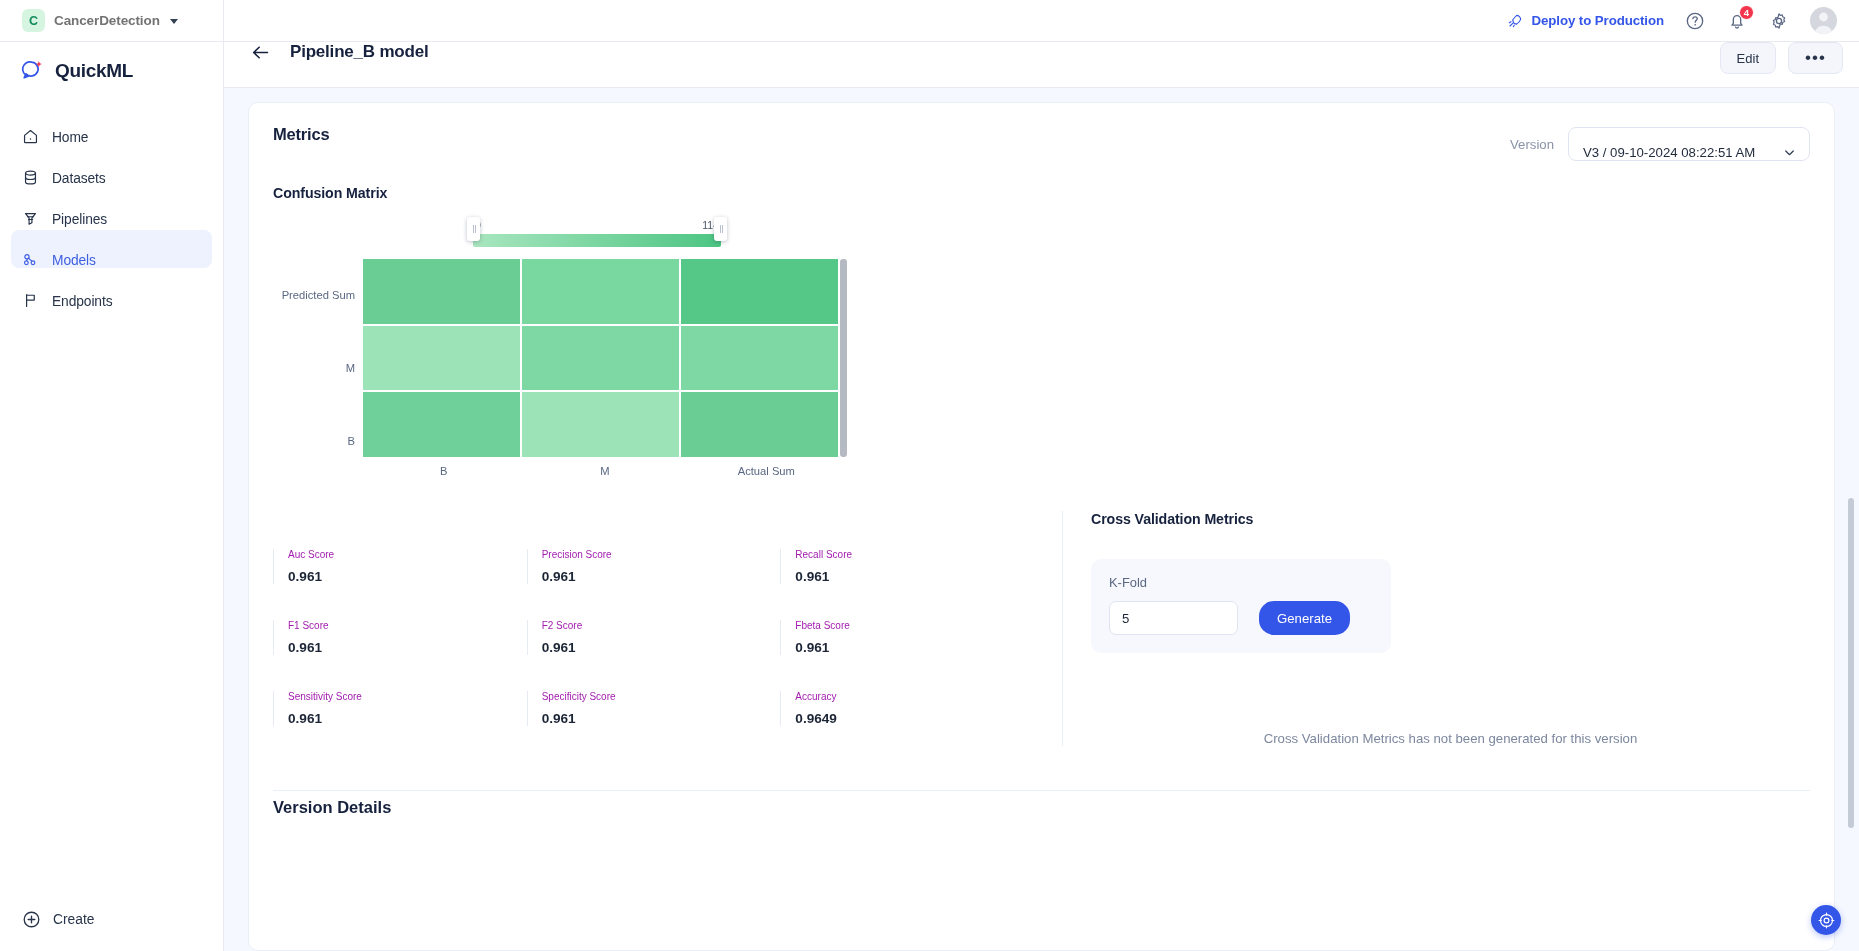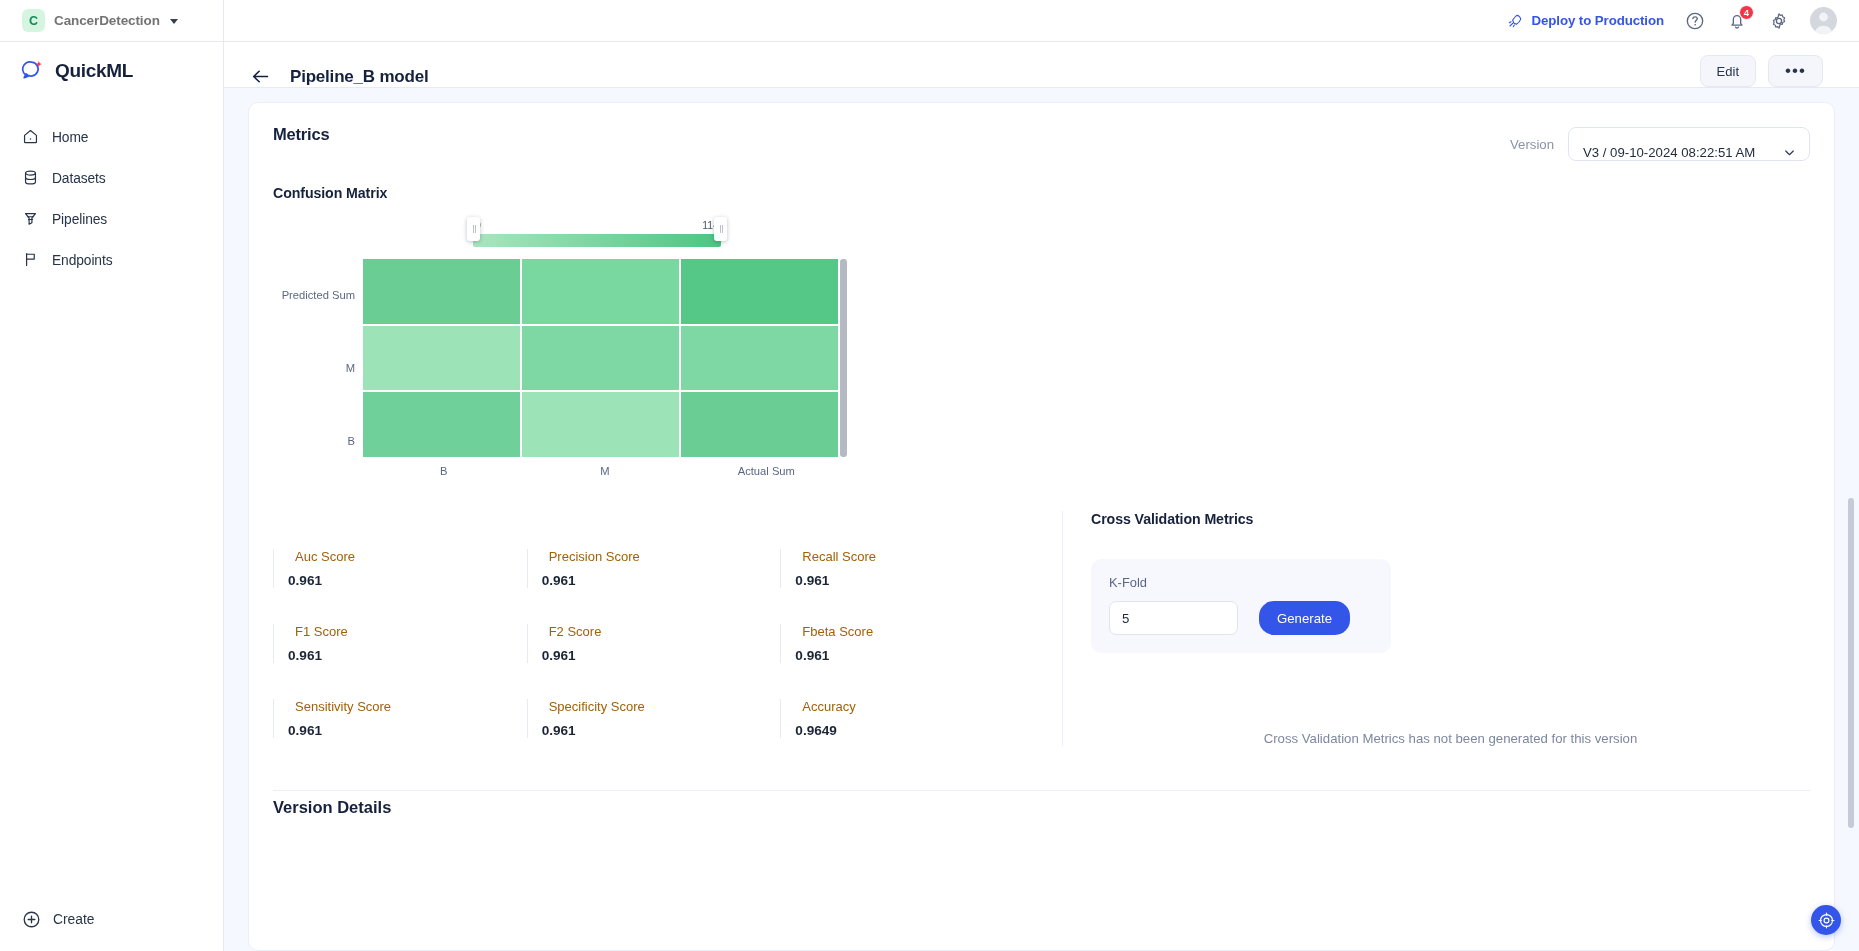--- a/index.html
+++ b/index.html
@@ -103,21 +103,21 @@
   .create-row {
     margin-top: auto; display: flex; align-items: center; gap: 12px;
     padding: 0 0 22px 22px; cursor: pointer;
   }
   .create-label { font-size: 13.8px; color: #273449; }
 
   
   .main { flex: 1; display: flex; flex-direction: column; min-width: 0; background: #f5f8ff; position: relative; }
   .page-header {
     height: 46px; flex: 0 0 46px; background: #fff;
-    display: flex; align-items: flex-end; padding: 0 36px 0 26px;
+    display: flex; align-items: flex-start; padding: 0 16px 0 26px;
     border-bottom: 1px solid #e8eaf0;
   }
   .back-arrow { cursor: pointer; display: flex; align-items: center; margin-right: 19px; }
   .page-title { font-size: 17px; font-weight: 600; color: #16213e; letter-spacing: -.2px; }
   .header-actions { margin-left: auto; display: flex; align-items: center; gap: 12px; }
   .btn-light {
     height: 32px; min-width: 55px; padding: 0 16px;
     background: #f4f6fb; border: 1px solid #e4e8f2; border-radius: 8px;
     font-size: 13px; color: #273449; font-family: "Liberation Sans", sans-serif;
     cursor: pointer; display: flex; align-items: center; justify-content: center;
@@ -187,21 +187,21 @@
   .metrics-row { display: flex; margin-top: 34px; }
   .eval-col { width: 790px; flex: 0 0 790px; border-right: 1px solid #eaeef6; padding-right: 28px; }
   .cv-col { flex: 1; padding-left: 28px; }
   .metrics-grid {
     display: grid; grid-template-columns: repeat(3, 1fr);
     row-gap: 36px; column-gap: 0; margin-top: 38px;
   }
   .metric {
     border-left: 1.5px solid #e6eaf3; padding-left: 14px;
   }
-  .metric-label { font-size: 13px; color: #a16207; margin-left: 7px; }
+  .metric-label { font-size: 10px; color: #a21caf; }
   .metric-value { font-size: 13.6px; font-weight: 600; color: #1c2536; margin-top: 9px; }
 
   .kfold-card {
     margin-top: 32px; width: 300px; background: #f6f8fd; border-radius: 10px;
     padding: 16px 18px 18px 18px;
   }
   .kfold-label { font-size: 12.9px; color: #5a6783; }
   .kfold-row { display: flex; align-items: center; gap: 21px; margin-top: 11px; }
   .kfold-input {
     width: 129px; height: 34px; border: 1px solid #dfe4f0; border-radius: 7px;
@@ -322,20 +322,29 @@
         </div>
 
         <div class="nav-item">
           <svg width="17" height="17" viewBox="0 0 24 24" fill="none">
             <path d="M5 5h14l-5 6v7l-4 2v-9L5 5z" stroke="#273449" stroke-width="1.7" stroke-linejoin="round"></path>
             <path d="M7.5 9.5h9M9 13.5h6" stroke="#273449" stroke-width="1.5" stroke-linecap="round"></path>
           </svg>
           <span class="nav-label">Pipelines</span>
         </div>
 
+        <div class="nav-item active">
+          <svg width="17" height="17" viewBox="0 0 24 24" fill="none">
+            <circle cx="7" cy="8" r="3" stroke="#3f5fe0" stroke-width="1.7"></circle>
+            <circle cx="6.2" cy="16.5" r="2.6" stroke="#3f5fe0" stroke-width="1.7"></circle>
+            <circle cx="15.5" cy="16.5" r="2.6" stroke="#3f5fe0" stroke-width="1.7"></circle>
+            <path d="M7.6 11l-1 2.2M9.2 10.2l4.7 4" stroke="#3f5fe0" stroke-width="1.6" stroke-linecap="round"></path>
+          </svg>
+          <span class="nav-label">Models</span>
+        </div>
 
         <div class="nav-item">
           <svg width="17" height="17" viewBox="0 0 24 24" fill="none">
             <path d="M6.5 3.5v17" stroke="#273449" stroke-width="1.7" stroke-linecap="round"></path>
             <path d="M6.5 4.6h10.8v6.8H6.5" stroke="#273449" stroke-width="1.7" stroke-linejoin="round"></path>
           </svg>
           <span class="nav-label">Endpoints</span>
         </div>
       </div>
 

